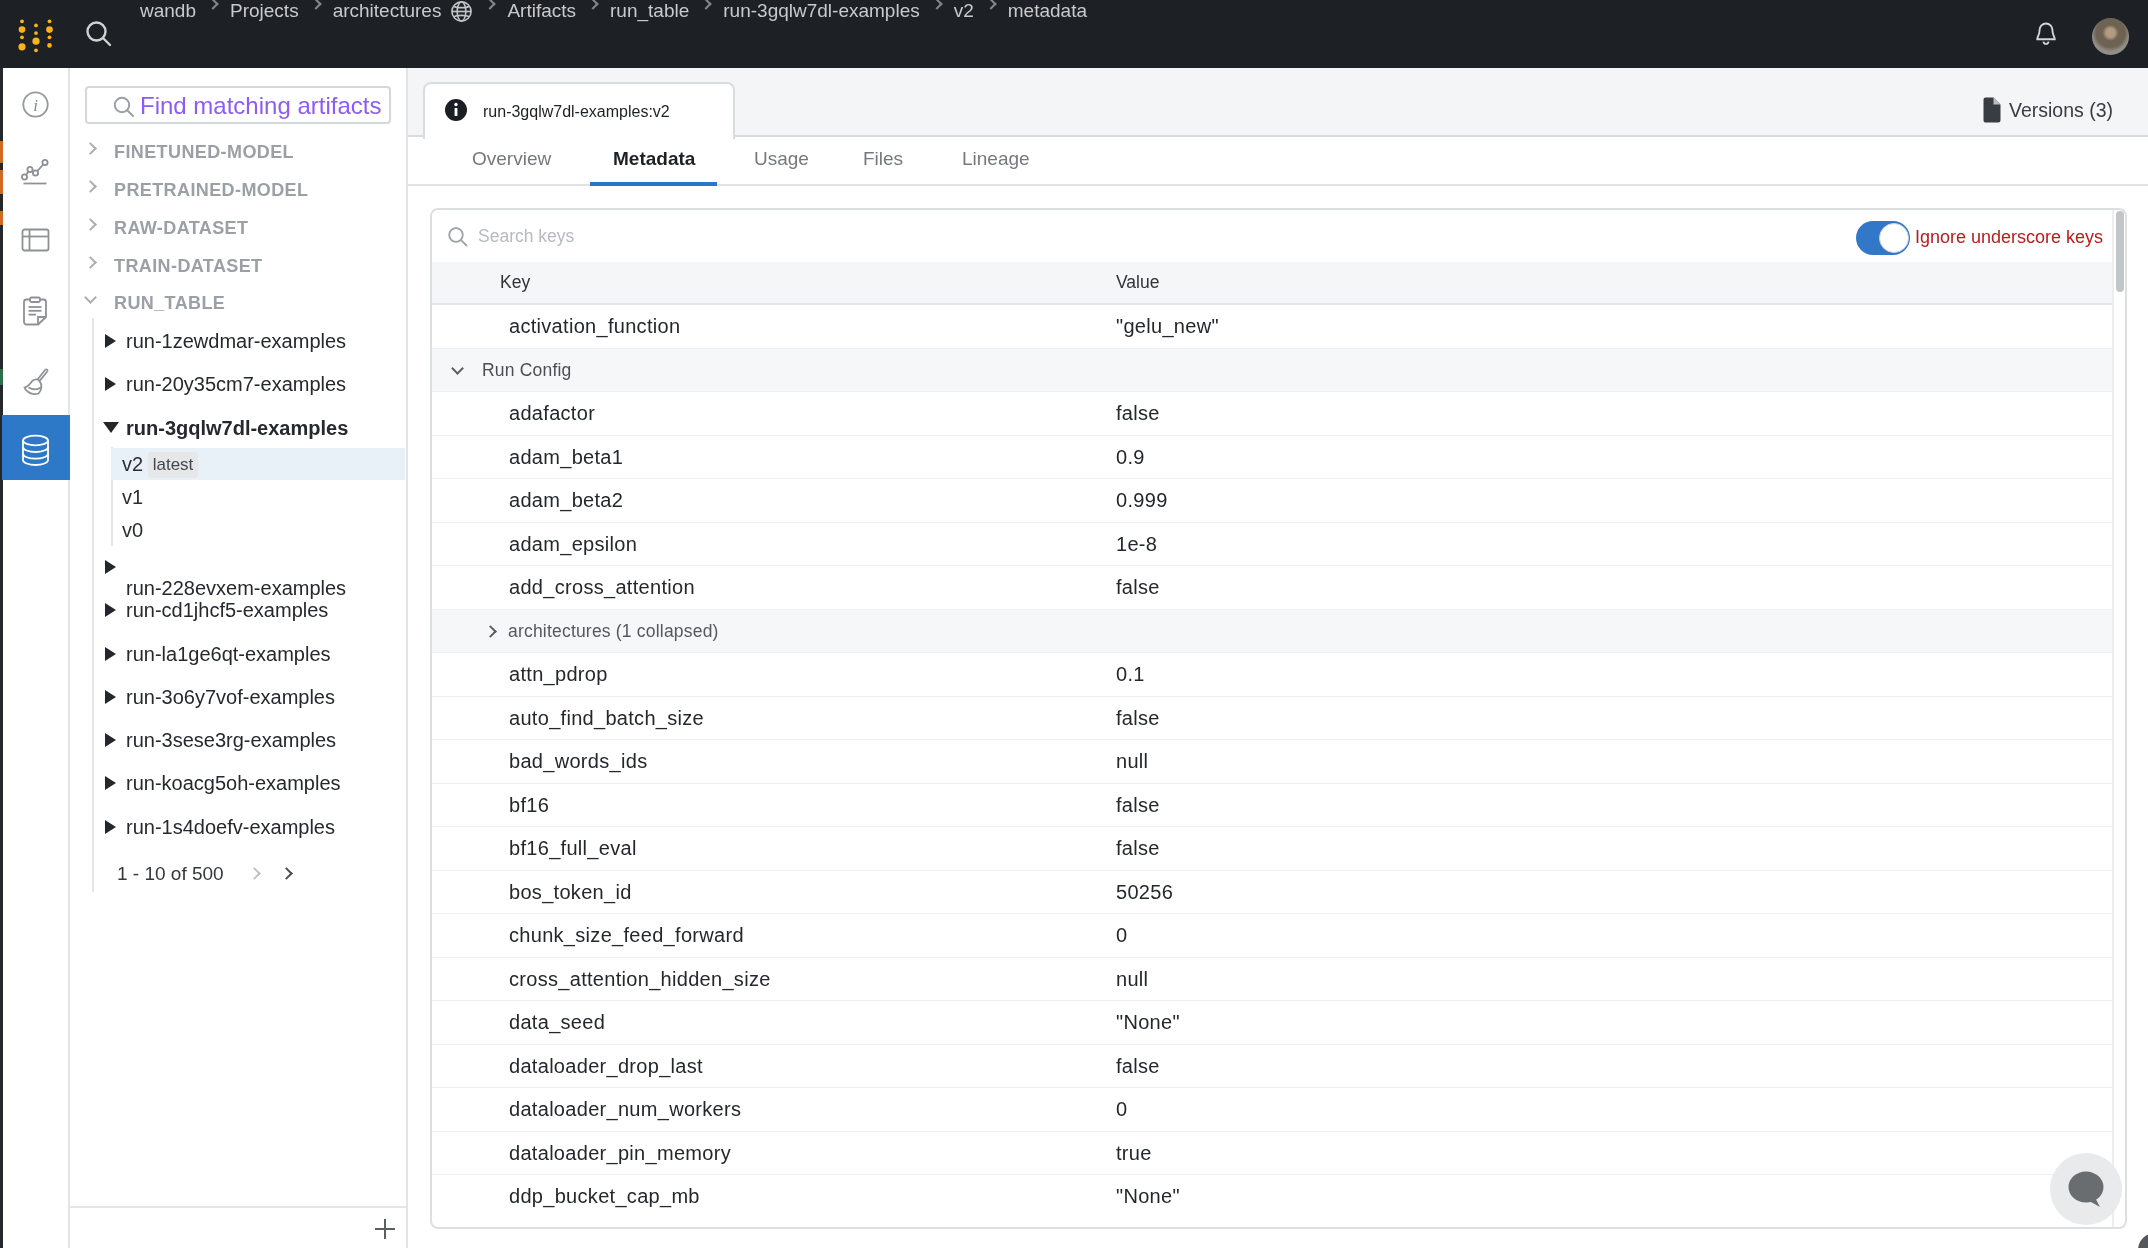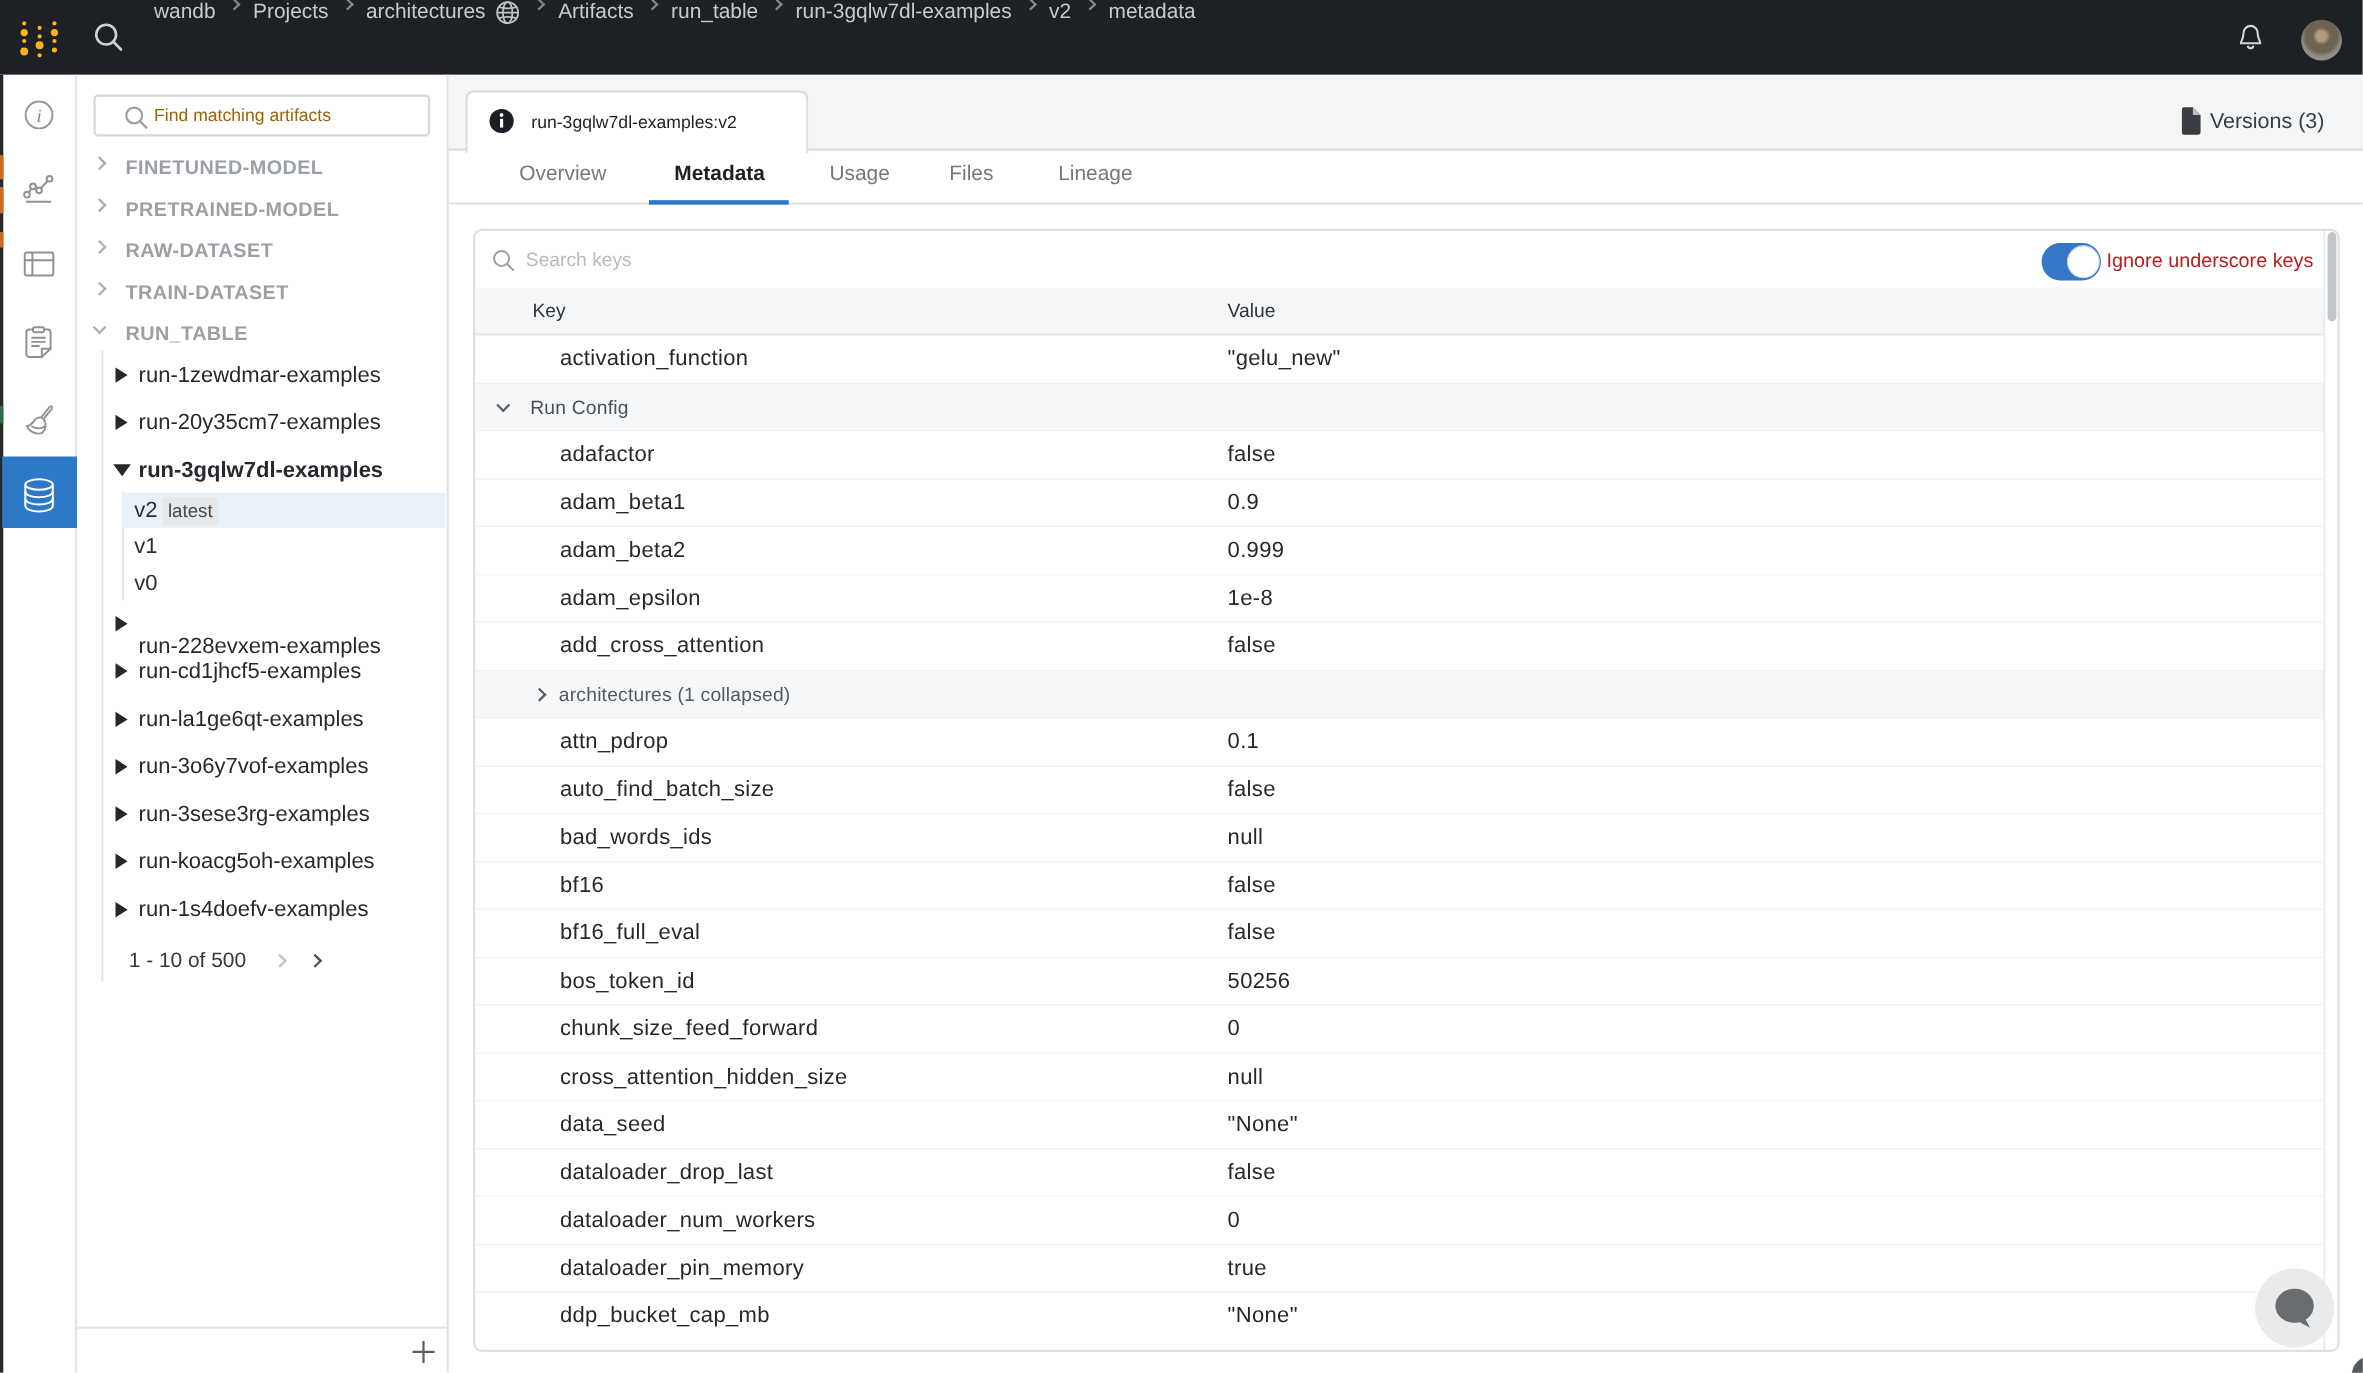--- a/index.html
+++ b/index.html
@@ -173,21 +173,21 @@
   <path d="M2 13 C2 15.7,7.6 18,14.5 18 C21.4 18,27 15.7,27 13"></path>
   <path d="M2 19.7 C2 22.4,7.6 24.7,14.5 24.7 C21.4 24.7,27 22.4,27 19.7"></path>
 </svg>
 
 <div class="side">
   <div class="sbox">
     <svg class="abs" style="left:25px;top:7px" width="24" height="24" viewBox="0 0 24 24">
       <circle cx="10" cy="10" r="7.2" fill="none" stroke="#9aa0a5" stroke-width="2"></circle>
       <line x1="15.2" y1="15.2" x2="21" y2="21" stroke="#9aa0a5" stroke-width="2" stroke-linecap="round"></line>
     </svg>
-    <span class="abs" style="left:53px;top:0;height:36px;line-height:36px;font-size:16px;color:#a16207">Find matching artifacts</span>
+    <span class="abs" style="left:53px;top:0;height:36px;line-height:36px;font-size:24px;color:#8b5cf6">Find matching artifacts</span>
   </div>
 
   <div class="tline" style="left:22px;top:250px;height:574px"></div>
   <div class="tline" style="left:41px;top:379px;height:99px"></div>
 
   <div class="chev r" style="left:16px;top:76px"></div>
     <div class="cat" style="top:69px">FINETUNED-MODEL</div>
   <div class="chev r" style="left:16px;top:114px"></div>
     <div class="cat" style="top:107px">PRETRAINED-MODEL</div>
   <div class="chev r" style="left:16px;top:152px"></div>
@@ -267,21 +267,21 @@
     <circle cx="9" cy="9" r="6.8" fill="none" stroke="#9ca2a7" stroke-width="1.8"></circle>
     <line x1="13.8" y1="13.8" x2="19.5" y2="19.5" stroke="#9ca2a7" stroke-width="1.8" stroke-linecap="round"></line>
   </svg>
   <span class="abs" style="left:46px;top:11px;height:30px;line-height:30px;font-size:17.5px;color:#b5bbc1">Search keys</span>
   <div class="toggle">
       <div class="knob"></div>
     </div>
   <span class="abs" style="left:1483px;top:12px;height:30px;line-height:30px;font-size:18px;color:#b91c1c">Ignore underscore keys</span>
 
   <div class="phead">
-    <span class="abs" style="left:52px;top:0;height:41px;line-height:41px">Key</span>
+    <span class="abs" style="left:68px;top:0;height:41px;line-height:41px">Key</span>
     <span class="abs" style="left:684px;top:0;height:41px;line-height:41px">Value</span>
   </div>
 
   <div class="rows">
     <div class="prow">
         <span class="pk">activation_function</span>
         <span class="pv">"gelu_new"</span>
       </div>
     <div class="prow grp">
         <div class="pchev d" style="left:21px;top:15px;transform:rotate(135deg)"></div>

